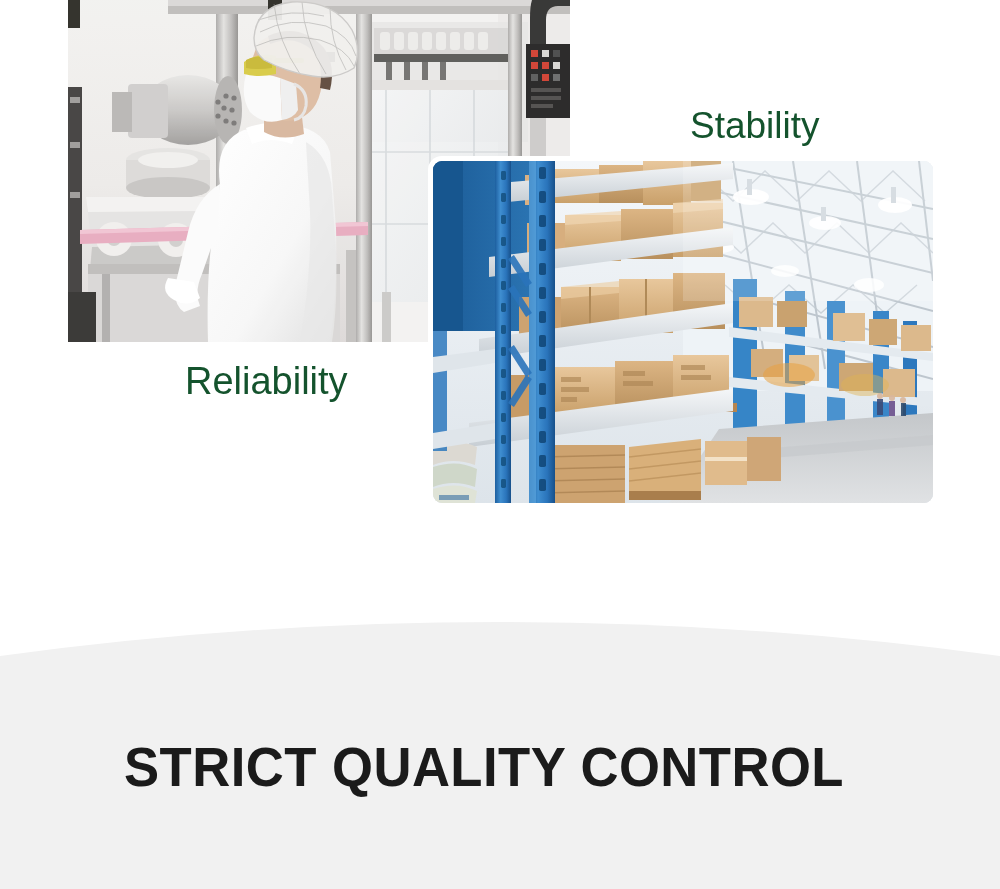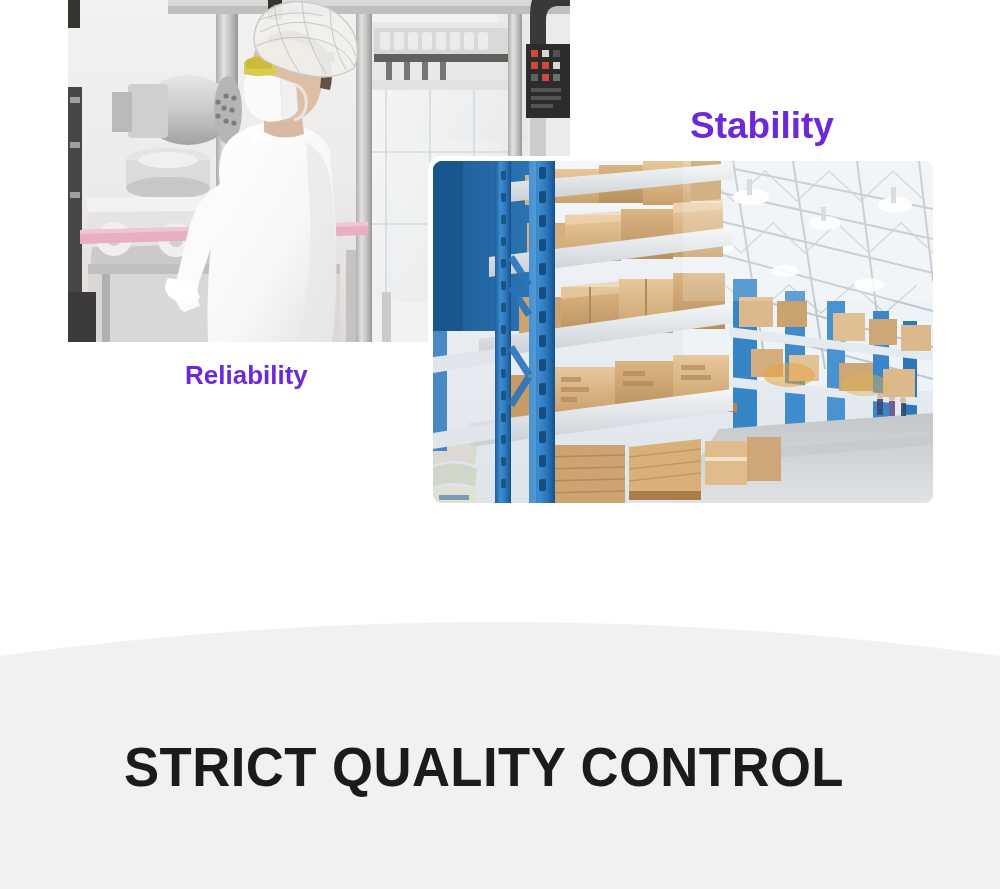--- a/index.html
+++ b/index.html
@@ -42,33 +42,33 @@
     color: #1b1b1b;
     transform: scaleX(0.94);
     transform-origin: left center;
     white-space: nowrap;
   }
 
   
   .caption {
     position: absolute;
     font-family: "Liberation Sans", sans-serif;
-    font-weight: bold;
-    color: #6d28d9;
+    font-weight: normal;
+    color: #14532d;
     white-space: nowrap;
   }
   .caption-stability {
     left: 690px;
     top: 105px;
     font-size: 37px;
   }
   .caption-reliability {
     left: 185px;
     top: 360px;
-    font-size: 26px;
+    font-size: 38px;
   }
 
   
   .photo {
     position: absolute;
     overflow: hidden;
     background: #e8e8ea;
   }
   .photo-factory {
     left: 68px;

